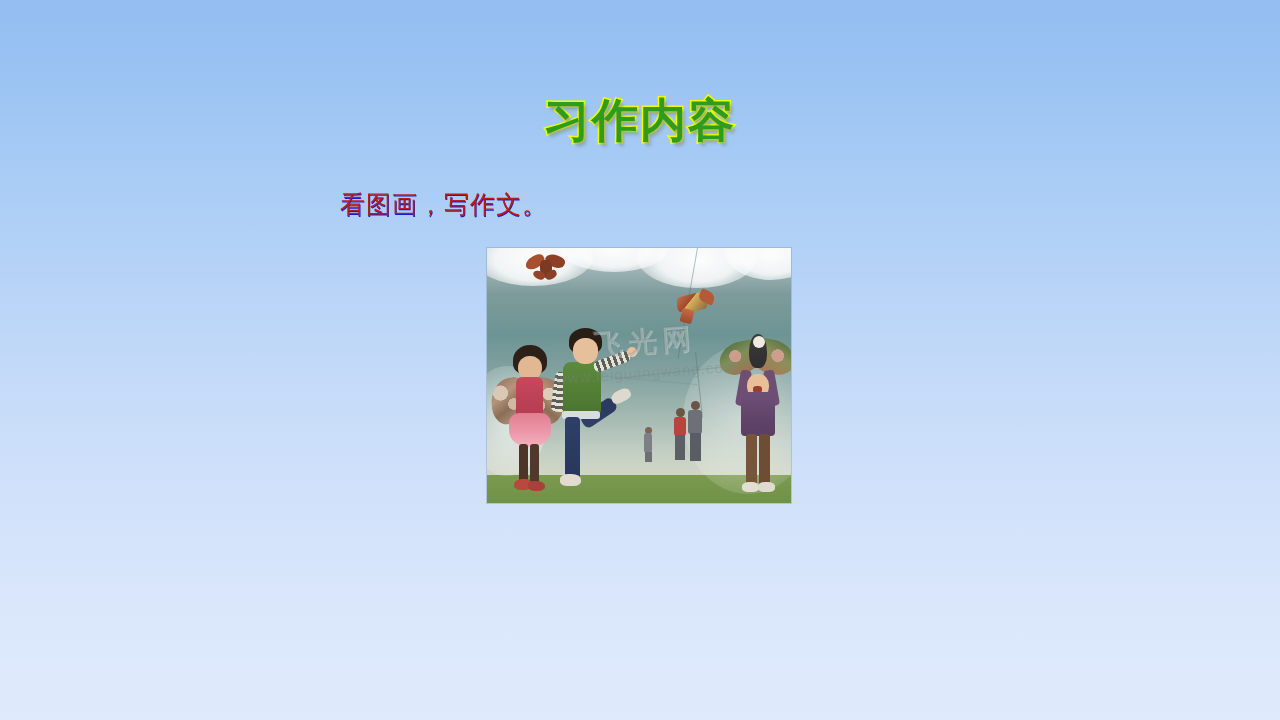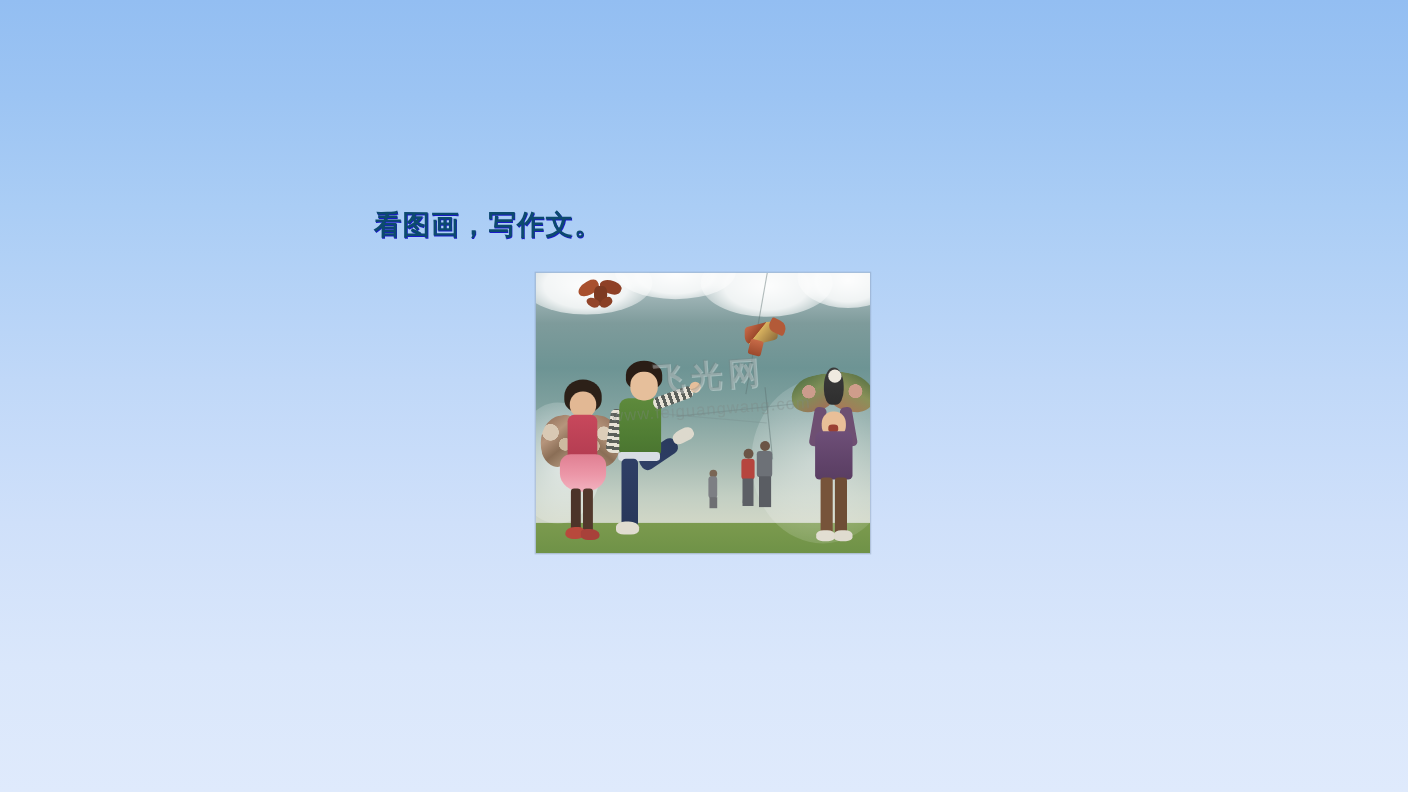--- a/index.html
+++ b/index.html
@@ -37,22 +37,22 @@
        1px 2px 1px rgba(150,165,150,0.40);
     white-space:nowrap;
     line-height:1.05;
   }
 
   
   .subhead {
     position:absolute;
     left:340px; top:188px;
     font-size:25px;
-    font-weight:bold;
-    color:#0c4a6e;
+    font-weight:normal;
+    color:#b91c1c;
     letter-spacing:1px;
     white-space:nowrap;
     text-shadow:0.5px 0.5px 0 #1a1ac8;
   }
 
   
   .picture-wrap {
     position:absolute;
     left:487px; top:248px;
     width:304px; height:255px;
@@ -304,20 +304,21 @@
     color:#14171c;
     letter-spacing:1px;
     white-space:nowrap;
   }
 </style>
 </head>
 <body>
 
 <div class="slide">
 
+  <div class="title">习作内容</div>
 
   <div class="subhead">看图画，写作文。</div>
 
   <div class="picture-wrap">
     <div class="picture">
 
       <div class="cloud c1"></div>
       <div class="cloud c2"></div>
       <div class="cloud c3"></div>
       <div class="cloud c4"></div>

